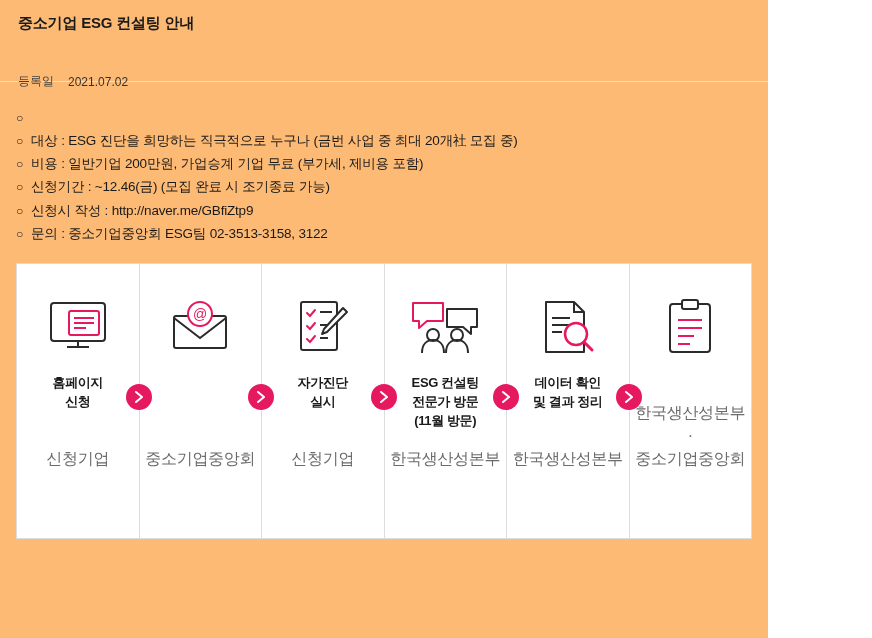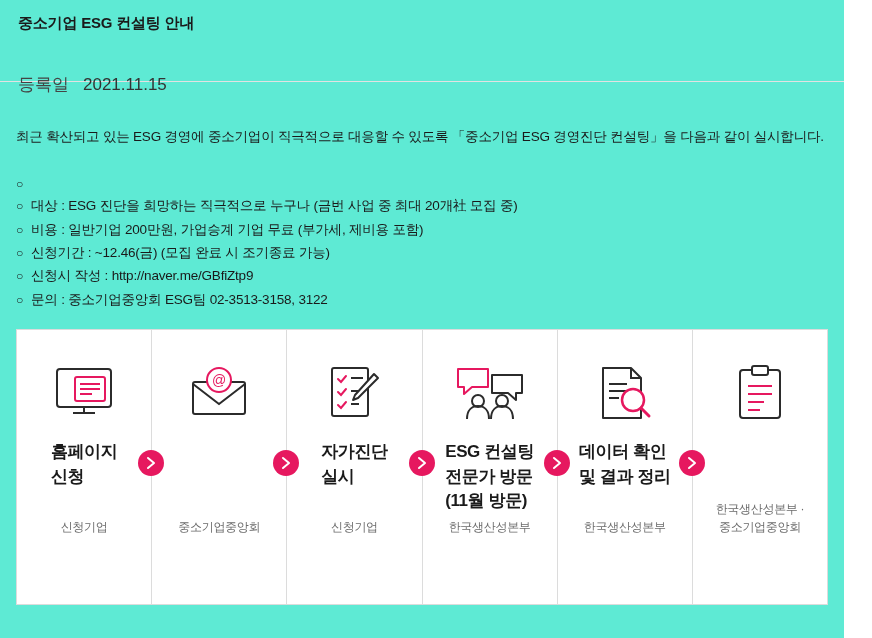--- a/index.html
+++ b/index.html
@@ -3,43 +3,43 @@
 <meta charset="utf-8">
 <style>
   * { box-sizing: border-box; }
   html, body {
     margin: 0;
     padding: 0;
     background: #ffffff;
     font-family: "Liberation Sans", sans-serif;
   }
   #page {
-    width: 844px;
+    width: 768px;
     height: 638px;
     position: relative;
-    background: #5eead4;
+    background: #fdba74;
     overflow: hidden;
   }
   .header {
     padding: 14px 18px 0 18px;
     border-bottom: 1px solid #e2e2e2;
     height: 82px;
   }
   .title {
     font-size: 15px;
     font-weight: bold;
     color: #1a1a1a;
     letter-spacing: -0.2px;
     margin: 0 0 14px 0;
   }
   .meta-row {
     display: flex;
     align-items: center;
     gap: 14px;
-    font-size: 17px;
+    font-size: 12px;
     color: #555;
     margin-top: 40px;
   }
   .meta-label { color: #444; }
   .meta-value { color: #333; }
 
   .body-wrap {
     padding: 0 16px;
   }
   .intro {
@@ -91,33 +91,34 @@
   .flow-step:last-child { border-right: none; }
 
   .icon-box {
     height: 74px;
     display: flex;
     align-items: center;
     justify-content: center;
   }
   .step-label {
     margin-top: 10px;
-    font-size: 17px;
+    font-size: 13px;
     font-weight: bold;
     color: #1a1a1a;
+    text-align: center;
     line-height: 1.45;
     letter-spacing: -0.4px;
     padding: 0 4px;
   }
   .step-org {
     position: absolute;
     bottom: 68px;
     width: 100%;
     text-align: center;
-    font-size: 12px;
+    font-size: 16px;
     color: #6b6b6b;
     line-height: 1.45;
     letter-spacing: -0.3px;
     padding: 0 4px;
   }
   .arrow {
     position: absolute;
     width: 26px;
     height: 26px;
     border-radius: 50%;
@@ -137,27 +138,26 @@
 </style>
 </head>
 <body>
 
 <div id="page">
 
   <div class="header">
     <div class="title">중소기업 ESG 컨설팅 안내</div>
     <div class="meta-row">
       <span class="meta-label">등록일</span>
-      <span class="meta-value">2021.11.15</span>
+      <span class="meta-value">2021.07.02</span>
     </div>
   </div>
 
   <div class="body-wrap">
 
-    <div class="intro">최근 확산되고 있는 ESG 경영에 중소기업이 직극적으로 대응할 수 있도록 「중소기업 ESG 경영진단 컨설팅」을 다음과 같이 실시합니다.</div>
 
     <ul class="bullets">
       <li>
         <span class="bullet-mark">○</span>
       </li>
       <li>
         <span class="bullet-mark">○</span>
         <span>대상 : ESG 진단을 희망하는 직극적으로 누구나 (금번 사업 중 최대 20개社 모집 중)</span>
       </li>
       <li>

